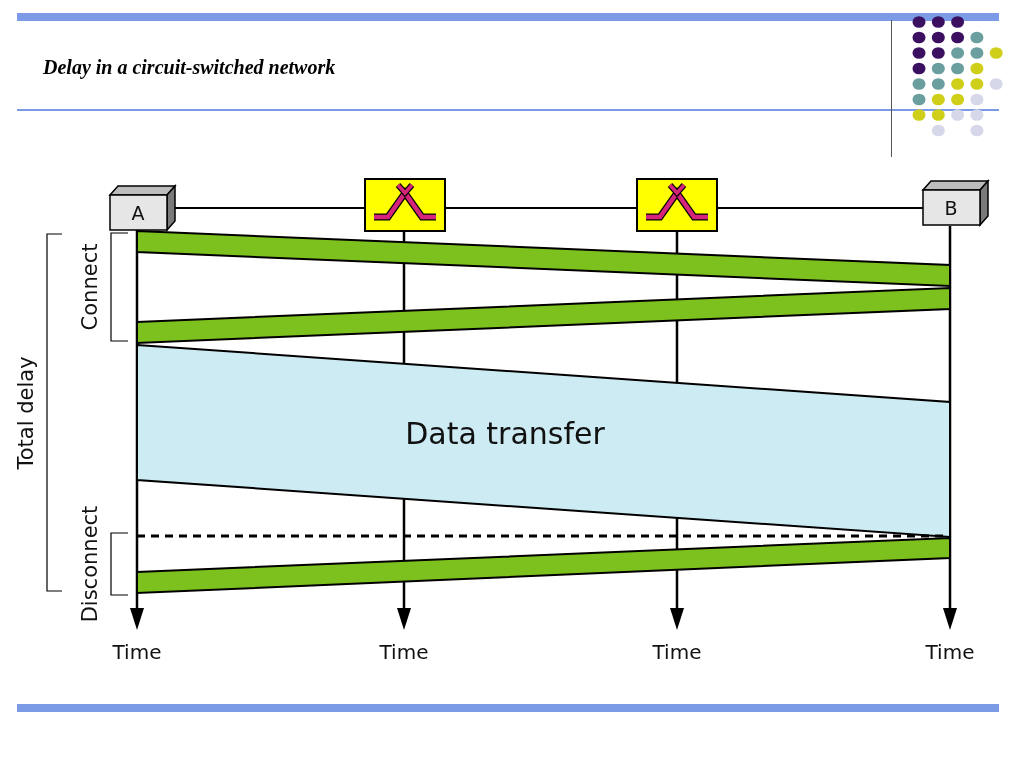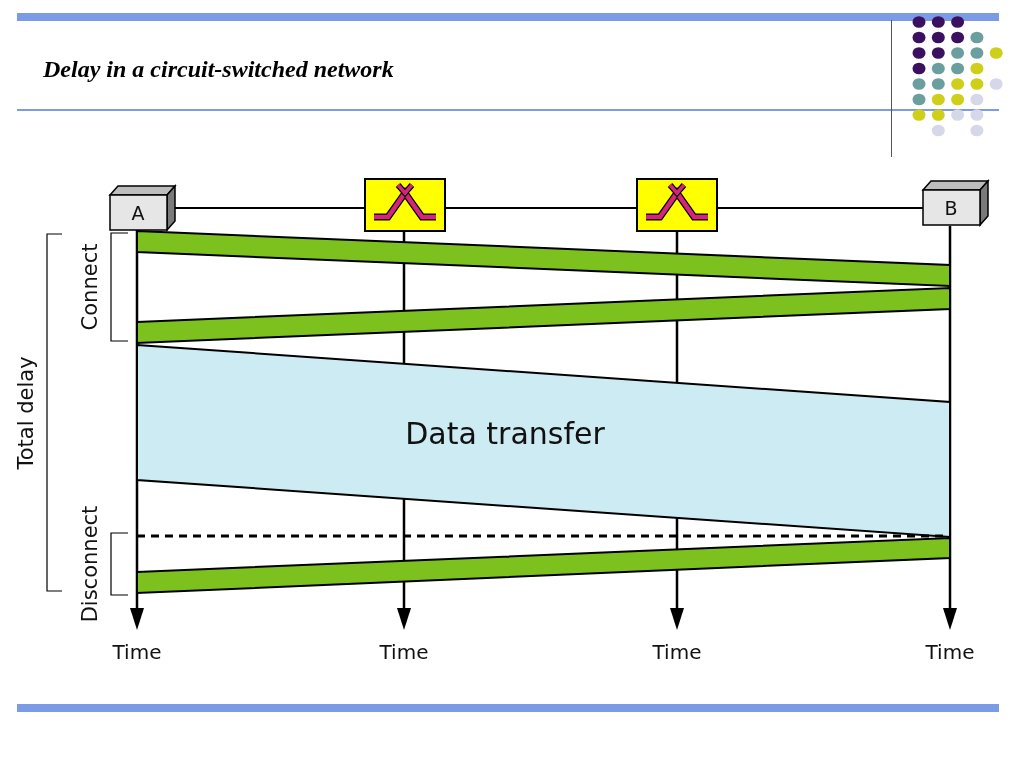--- a/index.html
+++ b/index.html
@@ -8,21 +8,21 @@
       background: #ffffff;
       font-family: "DejaVu Sans", sans-serif;
     }
     .bar-top { position: absolute; left: 17px; top: 13px; width: 982px; height: 8px; background: #7b9be6; }
     .bar-mid { position: absolute; left: 17px; top: 109px; width: 982px; height: 2px; background: #7b9be6; }
     .bar-bot { position: absolute; left: 17px; top: 704px; width: 982px; height: 8px; background: #7b9be6; }
     .vline { position: absolute; left: 891px; top: 20px; width: 1px; height: 137px; background: #555; }
     .title {
       position: absolute; left: 43px; top: 56px;
       font-family: "Liberation Serif", serif; font-style: italic; font-weight: bold;
-      font-size: 24px; color: #000;
+      font-size: 20px; color: #000;
     }
     .dots { position: absolute; left: 0; top: 0; }
     svg.diagram { position: absolute; left: 0; top: 0; }
     .lbl { font-family: "DejaVu Sans", sans-serif; fill: #111; }
   </style>
 </head>
 <body>
 
 <div class="bar-top"></div>
 <div class="bar-mid"></div>

